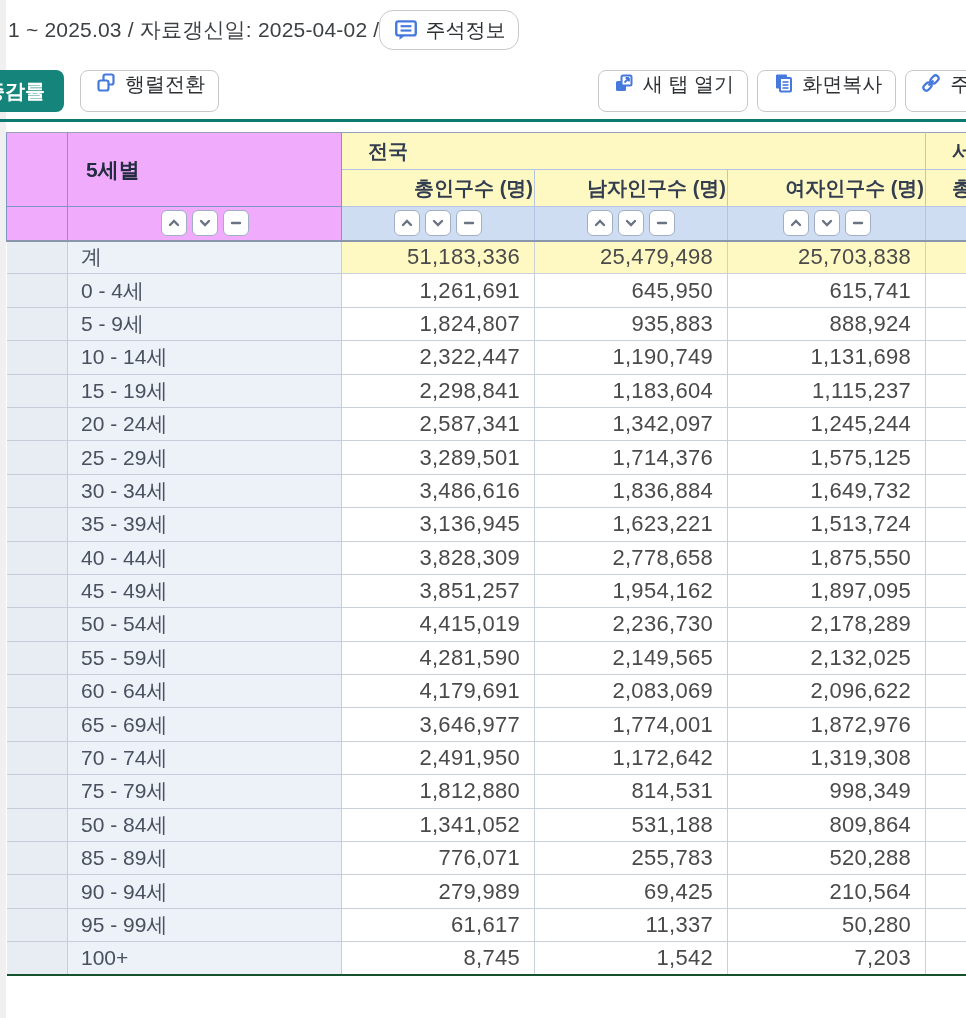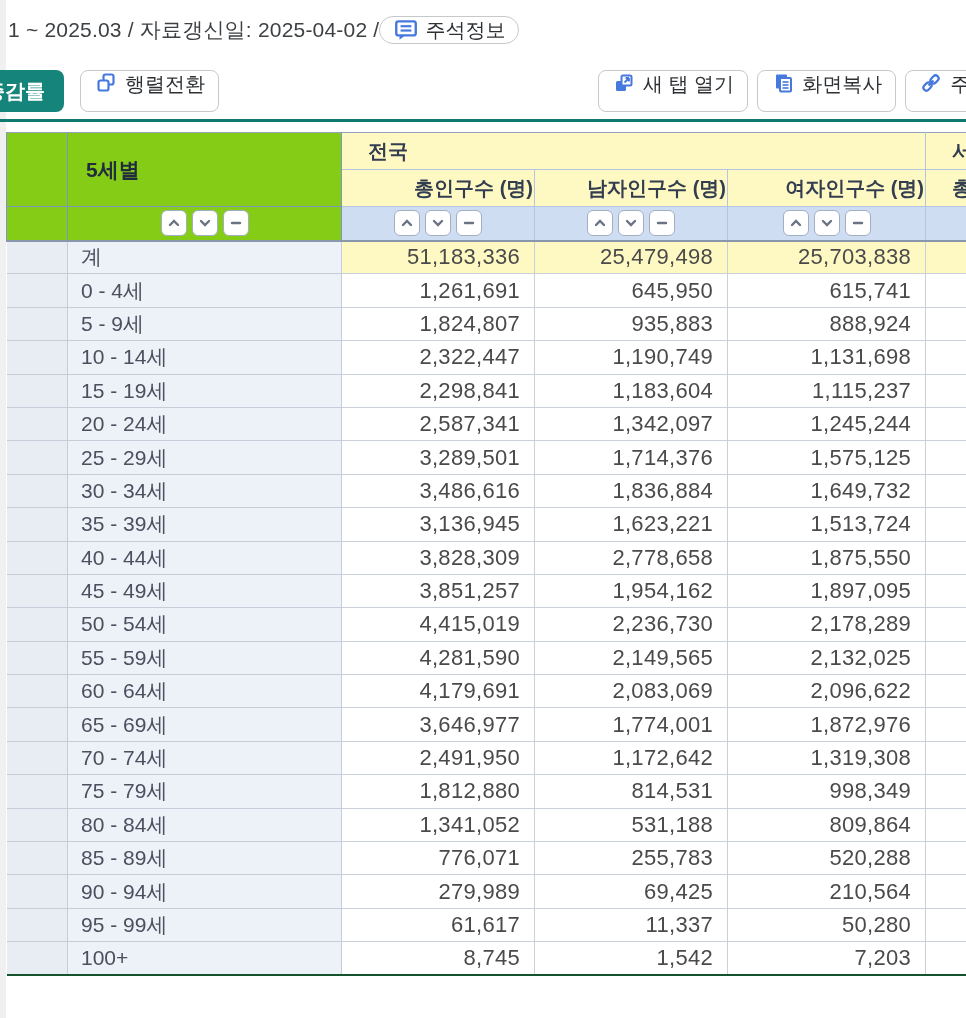--- a/index.html
+++ b/index.html
@@ -6,21 +6,21 @@
   body{
     width:966px;height:1018px;position:relative;overflow:hidden;
     background:#ffffff;font-family:"Liberation Sans",sans-serif;
     -webkit-font-smoothing:antialiased;
   }
   .left-strip{position:absolute;left:0;top:0;width:6px;height:1018px;background:#f0f0f0;}
 
   
   .info-bar{position:absolute;left:8px;top:8px;height:44px;display:flex;align-items:center;z-index:2;}
   .info-text{font-size:21px;color:#3e4144;letter-spacing:.2px;white-space:nowrap;}
-  .annot-btn{display:inline-flex;align-items:center;gap:6px;height:28px;padding:0 13px;
+  .annot-btn{display:inline-flex;align-items:center;gap:6px;height:40px;padding:0 13px;
     background:#fff;border:1px solid #c6c9cc;border-radius:14px;font-size:20px;color:#2e3134;cursor:pointer;}
 
   
   .toolbar{position:absolute;left:0;top:70px;width:966px;height:42px;z-index:2;}
   .teal-btn{position:absolute;left:-34px;top:0;height:42px;padding:0 19px;border:none;border-radius:8px;
     background:#15847a;color:#fff;font-weight:bold;font-size:20px;cursor:pointer;}
   .tb-group{position:absolute;top:0;display:flex;gap:12px;}
   .tb-group.left{left:80px;}
   .tb-group.right{left:598px;gap:9px;}
   .tb-btn{display:inline-flex;gap:7px;height:42px;padding:0 13px;background:#fff;
@@ -28,21 +28,21 @@
   .tb-btn.clip{width:200px;overflow:hidden;}
   .teal-line{position:absolute;left:0;top:119px;width:966px;height:3px;background:#0c7a70;}
 
   
   .grid-wrap{position:absolute;left:6px;top:132px;width:960px;height:845px;overflow:hidden;}
   table{border-collapse:collapse;table-layout:fixed;width:1089px;}
   col.c-nc{width:61px;} col.c-lbl{width:274px;} col.c1{width:193px;} col.c2{width:193px;} col.c3{width:198px;} col.c4{width:170px;}
   th,td{box-sizing:border-box;overflow:hidden;white-space:nowrap;}
   tr.h1{height:37px;} tr.h2{height:37px;} tr.sortrow{height:34px;} tr.data-row{height:33.4px;}
 
-  th.dark,td.dark{background:#84cc16;border:1px solid #7e96c4;}
+  th.dark,td.dark{background:#f0abfc;border:1px solid #7e96c4;}
   th.light{background:#fef9c3;border:1px solid #b5c4e0;font-weight:bold;font-size:20px;color:#333d50;}
   td.sortlight{background:#cfddf3;border:1px solid #b5c4e0;text-align:center;}
   tr.h1 th{border-top:1px solid #94a1b7;}
   th.rowhead{font-weight:bold;font-size:21px;color:#232c3e;text-align:left;padding-left:18px;}
   th.grouphead{text-align:left;padding-left:26px;}
   th.colhead{text-align:right;}
   th.partial{text-align:left;padding-left:26px;}
   tr.sortrow td{border-bottom:2px solid #8a96ac;text-align:center;vertical-align:middle;}
 
   .sort-btn{display:inline-flex;align-items:center;justify-content:center;width:26px;height:26px;margin:0 2.5px;
@@ -352,21 +352,21 @@
         <tr class="data-row">
           <td class="nc"></td>
           <td class="agelabel">75 - 79세</td>
           <td class="num">1,812,880</td>
           <td class="num">814,531</td>
           <td class="num">998,349</td>
           <td class="blank"></td>
         </tr>
         <tr class="data-row">
           <td class="nc"></td>
-          <td class="agelabel">80 - 84세</td>
+          <td class="agelabel">50 - 84세</td>
           <td class="num">1,341,052</td>
           <td class="num">531,188</td>
           <td class="num">809,864</td>
           <td class="blank"></td>
         </tr>
         <tr class="data-row">
           <td class="nc"></td>
           <td class="agelabel">85 - 89세</td>
           <td class="num">776,071</td>
           <td class="num">255,783</td>

